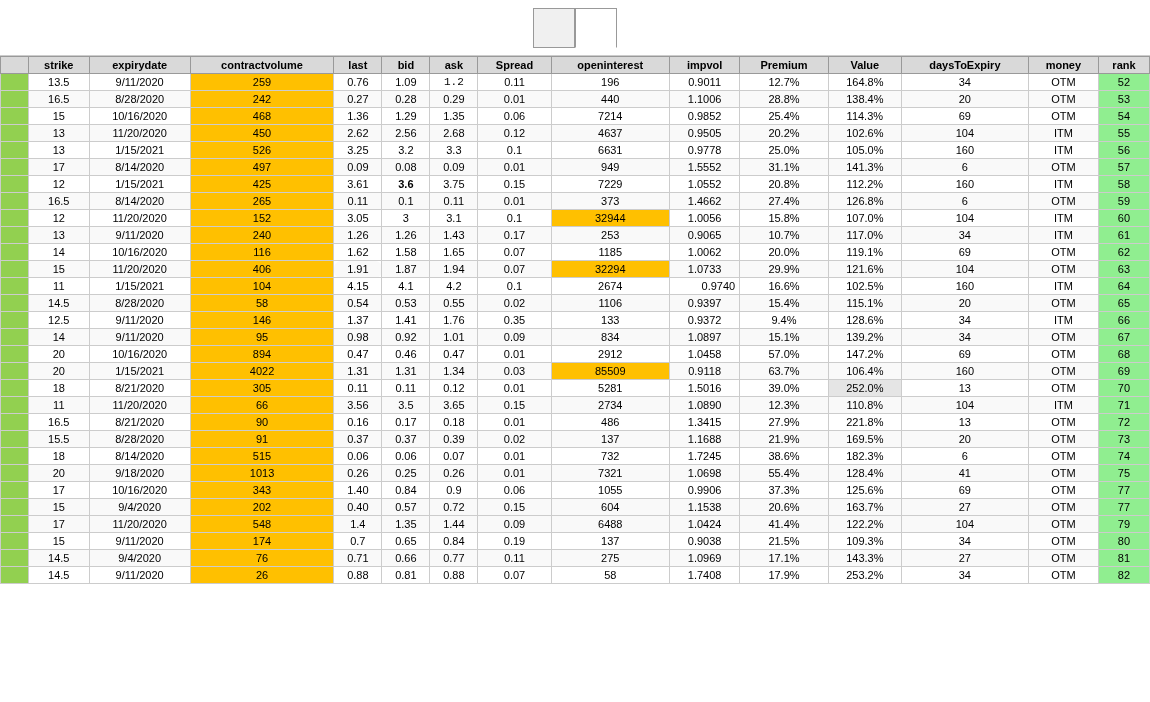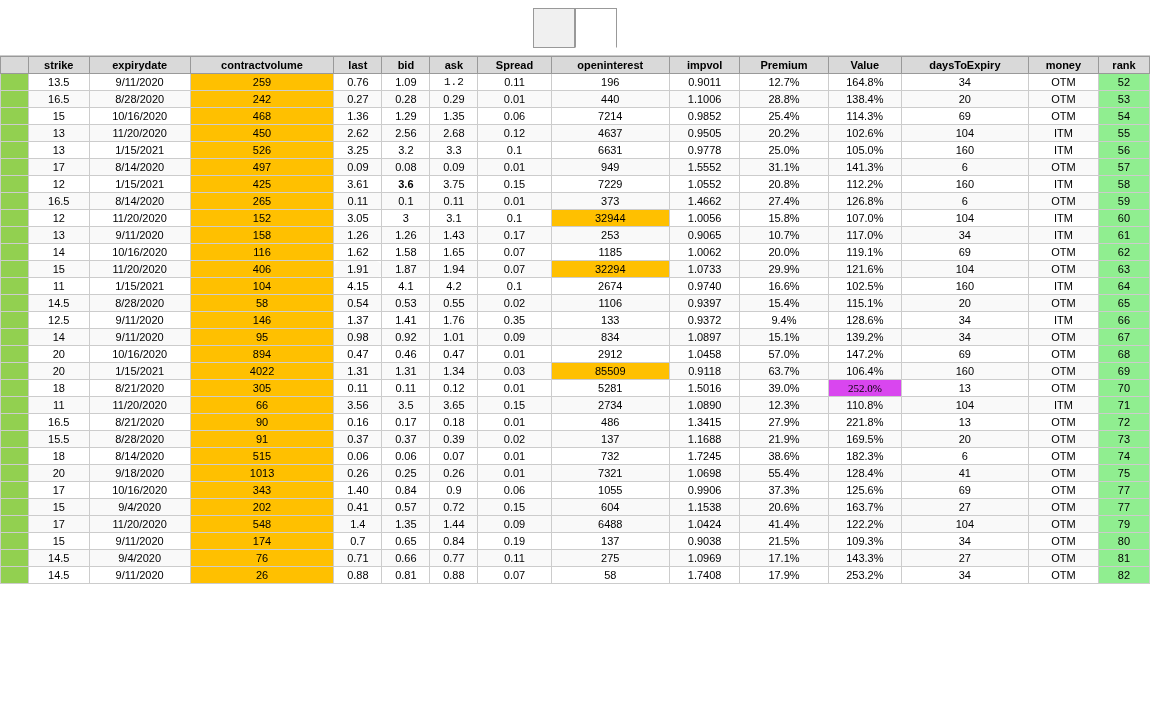--- a/index.html
+++ b/index.html
@@ -255,21 +255,21 @@
           <td style="background: rgb(255, 255, 255);">15.8%</td>
           <td style="background: rgb(255, 255, 255);">107.0%</td>
           <td style="background: rgb(255, 255, 255);">104</td>
           <td style="background: rgb(255, 255, 255);">ITM</td>
           <td style="background: rgb(144, 238, 144);">60</td>
         </tr>
         <tr>
           <td style="background: rgb(146, 208, 80); width: 28px;"></td>
           <td style="background: rgb(249, 249, 249);">13</td>
           <td style="background: rgb(249, 249, 249);">9/11/2020</td>
-          <td style="background: rgb(255, 192, 0);">158</td>
+          <td style="background: rgb(255, 192, 0);">240</td>
           <td style="background: rgb(249, 249, 249);">1.26</td>
           <td style="background: rgb(249, 249, 249);">1.26</td>
           <td style="background: rgb(249, 249, 249);">1.43</td>
           <td style="background: rgb(249, 249, 249);">0.17</td>
           <td style="background: rgb(249, 249, 249);">253</td>
           <td style="background: rgb(249, 249, 249);">0.9065</td>
           <td style="background: rgb(249, 249, 249);">10.7%</td>
           <td style="background: rgb(249, 249, 249);">117.0%</td>
           <td style="background: rgb(249, 249, 249);">34</td>
           <td style="background: rgb(249, 249, 249);">ITM</td>
@@ -312,21 +312,21 @@
         <tr>
           <td style="background: rgb(146, 208, 80); width: 28px;"></td>
           <td style="background: rgb(255, 255, 255);">11</td>
           <td style="background: rgb(255, 255, 255);">1/15/2021</td>
           <td style="background: rgb(255, 192, 0);">104</td>
           <td style="background: rgb(255, 255, 255);">4.15</td>
           <td style="background: rgb(255, 255, 255);">4.1</td>
           <td style="background: rgb(255, 255, 255);">4.2</td>
           <td style="background: rgb(255, 255, 255);">0.1</td>
           <td style="background: rgb(255, 255, 255);">2674</td>
-          <td style="background: rgb(255, 255, 255);">0.9740</td>
+          <td style="background: rgb(255, 255, 255); text-align: right;">0.9740</td>
           <td style="background: rgb(255, 255, 255);">16.6%</td>
           <td style="background: rgb(255, 255, 255);">102.5%</td>
           <td style="background: rgb(255, 255, 255);">160</td>
           <td style="background: rgb(255, 255, 255);">ITM</td>
           <td style="background: rgb(144, 238, 144);">64</td>
         </tr>
         <tr>
           <td style="background: rgb(146, 208, 80); width: 28px;"></td>
           <td style="background: rgb(249, 249, 249);">14.5</td>
           <td style="background: rgb(249, 249, 249);">8/28/2020</td>
@@ -416,21 +416,21 @@
           <td style="background: rgb(255, 255, 255);">18</td>
           <td style="background: rgb(255, 255, 255);">8/21/2020</td>
           <td style="background: rgb(255, 192, 0);">305</td>
           <td style="background: rgb(255, 255, 255);">0.11</td>
           <td style="background: rgb(255, 255, 255);">0.11</td>
           <td style="background: rgb(255, 255, 255);">0.12</td>
           <td style="background: rgb(255, 255, 255);">0.01</td>
           <td style="background: rgb(255, 255, 255);">5281</td>
           <td style="background: rgb(255, 255, 255);">1.5016</td>
           <td style="background: rgb(255, 255, 255);">39.0%</td>
-          <td style="background: #d946ef; font-family: Liberation Serif, serif;">252.0%</td>
+          <td style="background: #e5e5e5;">252.0%</td>
           <td style="background: rgb(255, 255, 255);">13</td>
           <td style="background: rgb(255, 255, 255);">OTM</td>
           <td style="background: rgb(144, 238, 144);">70</td>
         </tr>
         <tr>
           <td style="background: rgb(146, 208, 80); width: 28px;"></td>
           <td style="background: rgb(249, 249, 249);">11</td>
           <td style="background: rgb(249, 249, 249);">11/20/2020</td>
           <td style="background: rgb(255, 192, 0);">66</td>
           <td style="background: rgb(249, 249, 249);">3.56</td>
@@ -528,21 +528,21 @@
           <td style="background: rgb(255, 255, 255);">125.6%</td>
           <td style="background: rgb(255, 255, 255);">69</td>
           <td style="background: rgb(255, 255, 255);">OTM</td>
           <td style="background: rgb(144, 238, 144);">77</td>
         </tr>
         <tr>
           <td style="background: rgb(146, 208, 80); width: 28px;"></td>
           <td style="background: rgb(249, 249, 249);">15</td>
           <td style="background: rgb(249, 249, 249);">9/4/2020</td>
           <td style="background: rgb(255, 192, 0);">202</td>
-          <td style="background: rgb(249, 249, 249);">0.41</td>
+          <td style="background: rgb(249, 249, 249);">0.40</td>
           <td style="background: rgb(249, 249, 249);">0.57</td>
           <td style="background: rgb(249, 249, 249);">0.72</td>
           <td style="background: rgb(249, 249, 249);">0.15</td>
           <td style="background: rgb(249, 249, 249);">604</td>
           <td style="background: rgb(249, 249, 249);">1.1538</td>
           <td style="background: rgb(249, 249, 249);">20.6%</td>
           <td style="background: rgb(249, 249, 249);">163.7%</td>
           <td style="background: rgb(249, 249, 249);">27</td>
           <td style="background: rgb(249, 249, 249);">OTM</td>
           <td style="background: rgb(144, 238, 144);">77</td>

